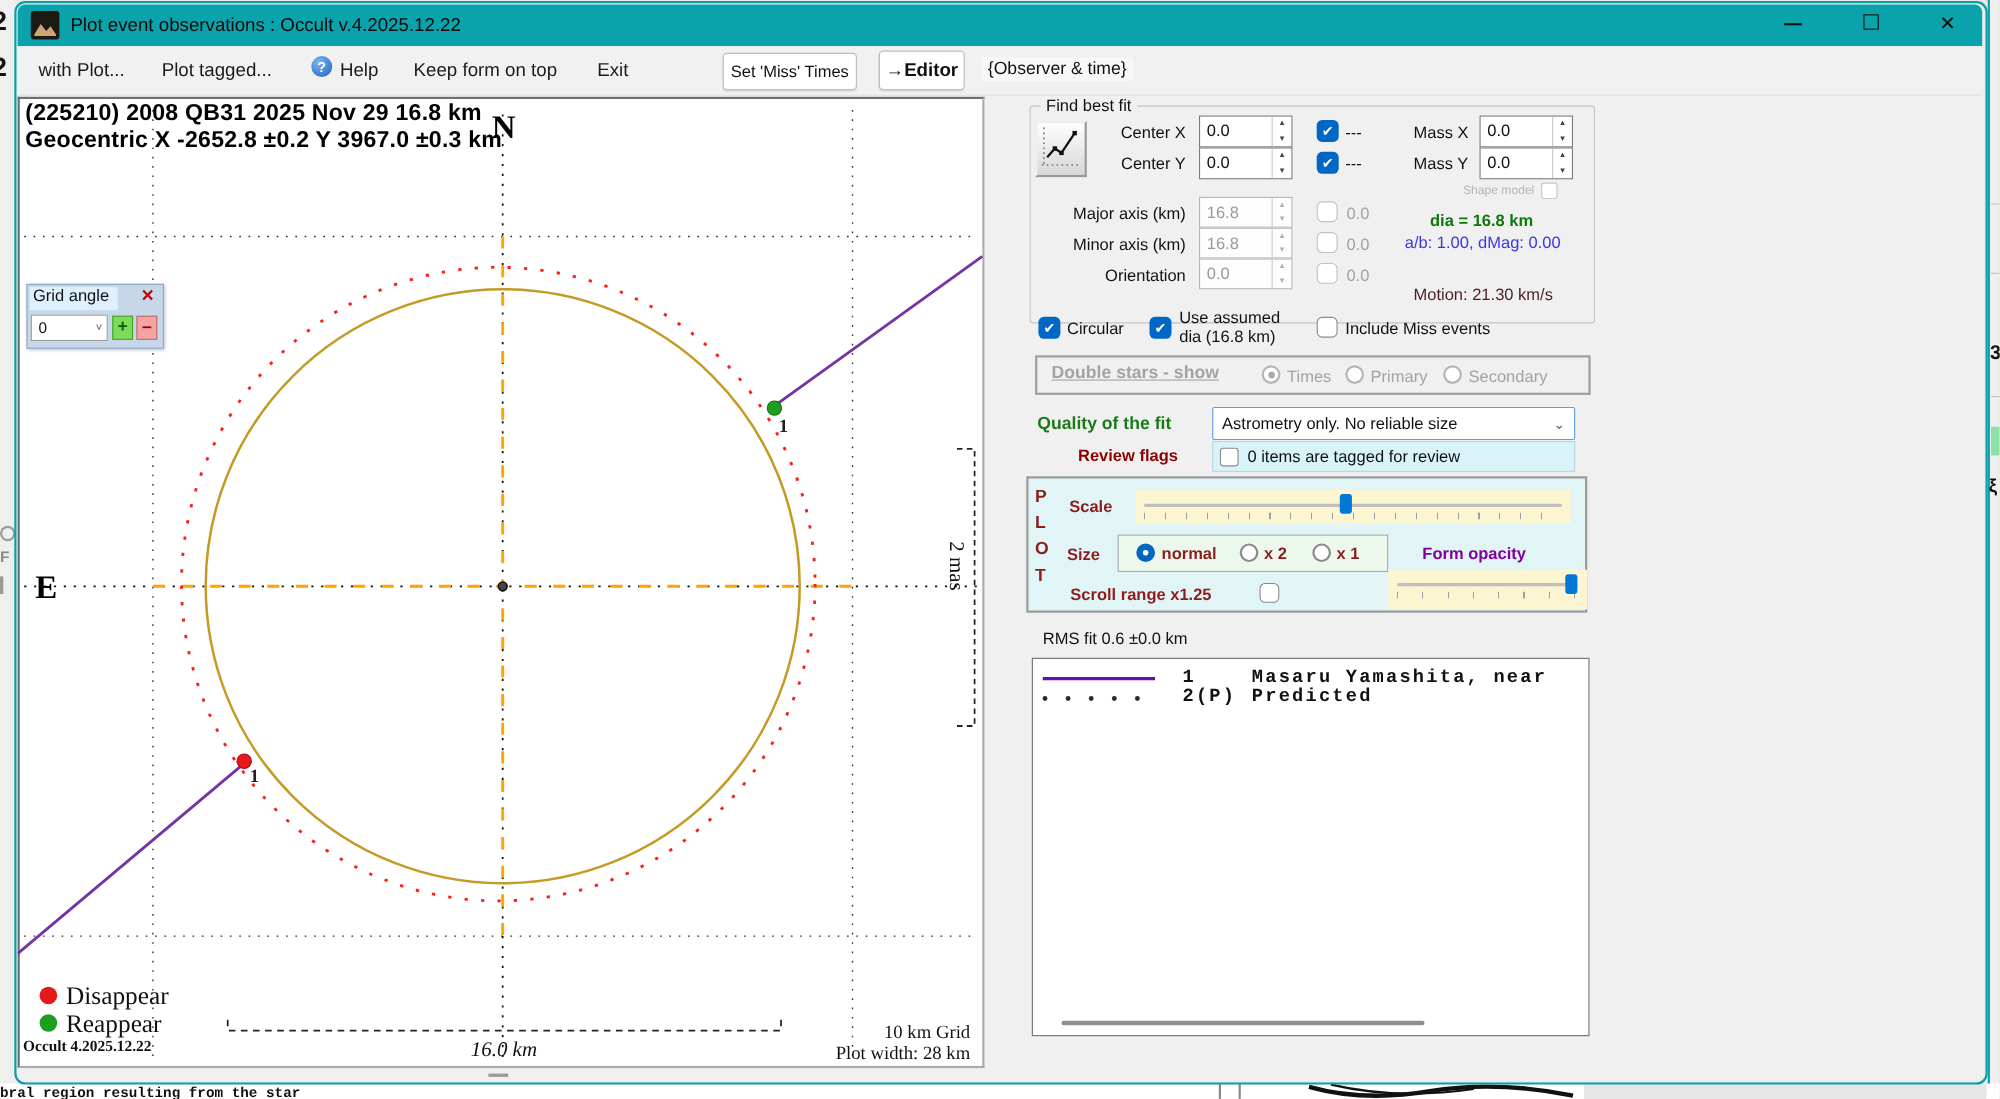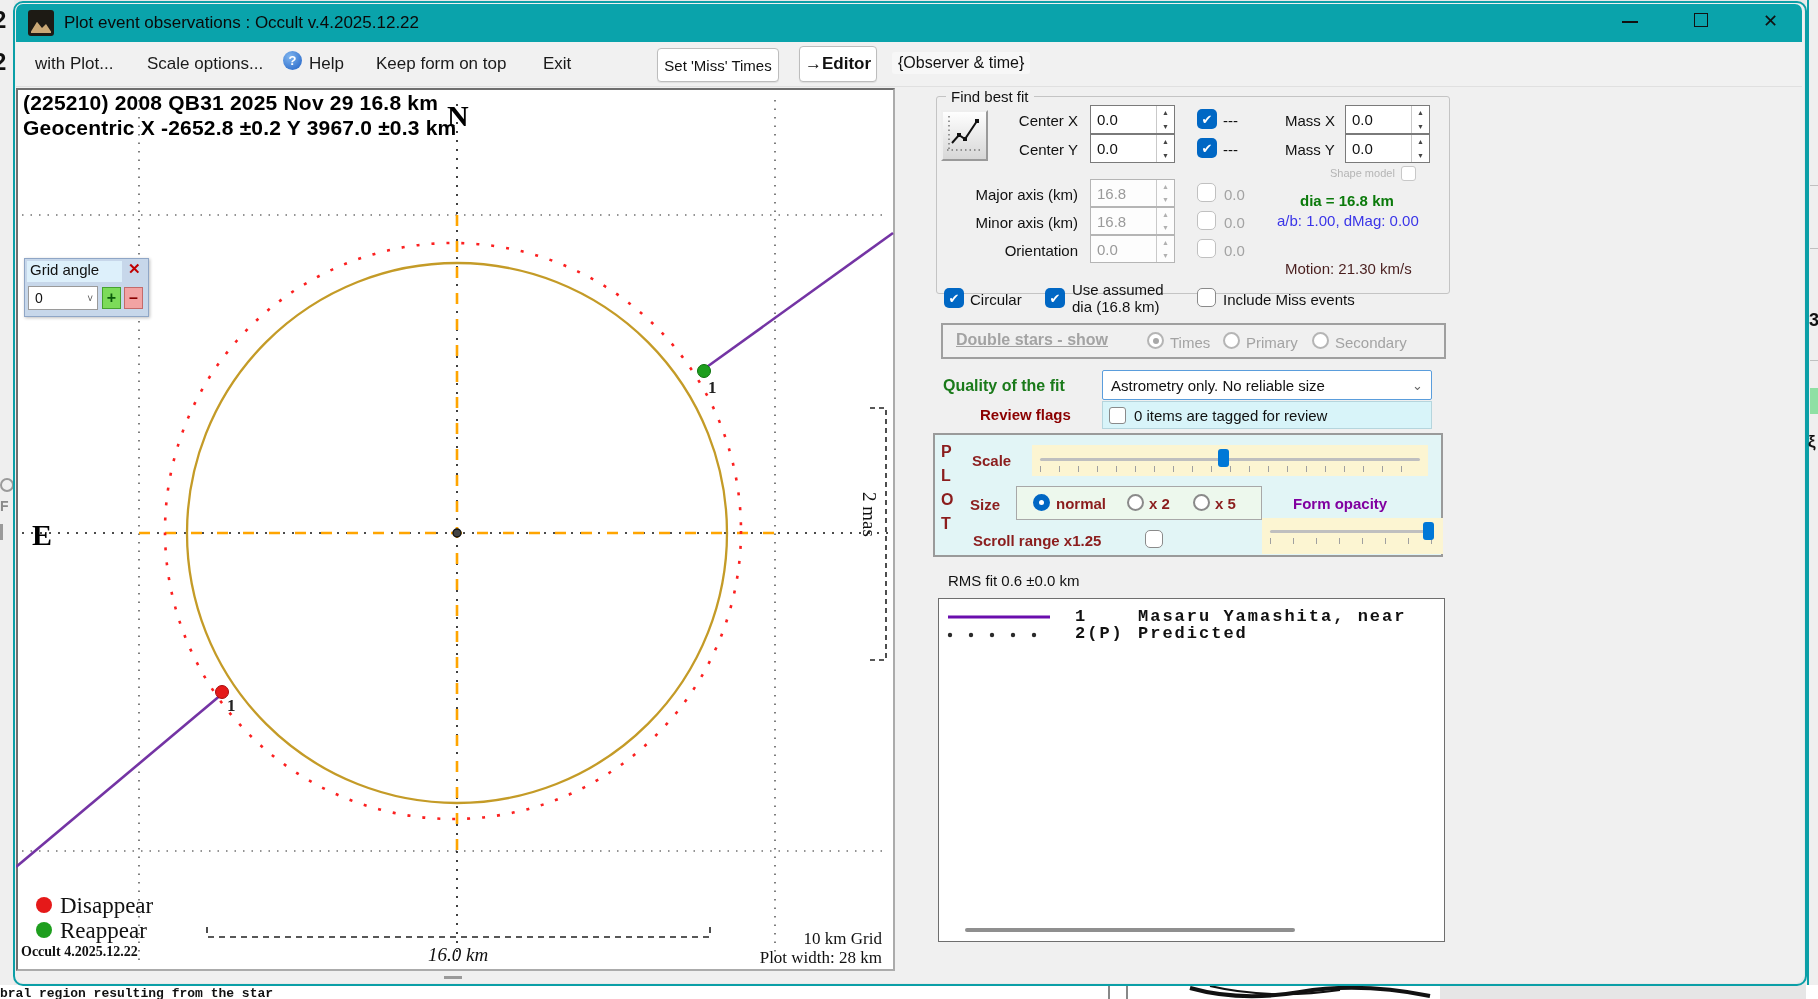--- a/index.html
+++ b/index.html
@@ -78,21 +78,21 @@
   <div class="a" style="left:28px;top:10px;width:26px;height:26px;background:#1d1a14;border-radius:3px;overflow:hidden;">
     <div style="position:absolute;left:3px;top:9px;width:20px;height:14px;background:#c9a876;clip-path:polygon(0 90%,30% 20%,55% 65%,75% 35%,100% 90%,100% 100%,0 100%);"></div>
   </div>
   <div class="a" style="left:64px;top:13px;font-size:17px;color:#0a0a0a;">Plot event observations : Occult v.4.2025.12.22</div>
   <div class="a" style="left:1622px;top:21px;width:16px;height:2px;background:#111;"></div>
   <div class="a" style="left:1694px;top:13px;width:14px;height:14px;border:1.6px solid #111;box-sizing:border-box;"></div>
   <div class="a" style="left:1763px;top:10px;font-size:18px;color:#111;">✕</div>
 
   <div class="a menubar"></div>
   <span class="a mitem" style="left:35px;">with Plot...</span>
-  <span class="a mitem" style="left:147px;">Scale options...</span>
+  <span class="a mitem" style="left:147px;">Plot tagged...</span>
   <div class="a" style="left:283px;top:51px;width:19px;height:19px;border-radius:50%;background:radial-gradient(circle at 35% 30%,#7fb5ef,#1d5fc4);color:#fff;font-size:13px;font-weight:bold;display:flex;align-items:center;justify-content:center;">?</div>
   <span class="a mitem" style="left:309px;">Help</span>
   <span class="a mitem" style="left:376px;">Keep form on top</span>
   <span class="a mitem" style="left:543px;">Exit</span>
   <div class="a toolbtn" style="left:657px;top:48px;width:120px;height:32px;">Set 'Miss' Times</div>
   <div class="a toolbtn" style="left:799px;top:46px;width:76px;height:34px;font-weight:bold;font-size:17px;">→Editor</div>
   <div class="a" style="left:892px;top:52px;padding:2px 6px;background:#f7f7f7;border-radius:3px;font-size:16px;color:#111;">{Observer &amp; time}</div>
 
   <div class="a plot"></div>
 
@@ -135,21 +135,21 @@
   <div class="a serif" style="left:227px;top:696px;font-size:17px;font-weight:bold;color:#222;">1</div>
   <div class="a serif" style="left:858px;top:492px;writing-mode:vertical-rl;font-size:19px;color:#111;">2 mas</div>
   <div class="a serif" style="left:428px;top:944px;font-size:19px;font-style:italic;color:#111;">16.0 km</div>
   <div class="a serif" style="left:700px;top:929px;width:182px;text-align:right;font-size:17px;color:#111;">10 km Grid</div>
   <div class="a serif" style="left:700px;top:948px;width:182px;text-align:right;font-size:17px;color:#111;">Plot width: 28 km</div>
   <div class="a serif" style="left:60px;top:893px;font-size:23px;color:#111;">Disappear</div>
   <div class="a serif" style="left:60px;top:918px;font-size:23px;color:#111;">Reappear</div>
   <div class="a serif" style="left:21px;top:944px;font-size:14px;font-weight:bold;color:#111;">Occult 4.2025.12.22</div>
 
   <div class="a" style="left:24px;top:258px;width:123px;height:57px;background:#c7d7ea;border:1px solid #8fa6c6;box-shadow:1px 1px 3px rgba(0,0,0,.25);"></div>
-  <div class="a" style="left:27px;top:261px;width:95px;height:21px;background:#ddf0fb;font-size:15px;color:#111;padding-left:3px;box-sizing:border-box;">Grid angle</div>
+  <div class="a" style="left:27px;top:261px;width:80px;height:21px;background:#ddf0fb;font-size:15px;color:#111;padding-left:3px;box-sizing:border-box;">Grid angle</div>
   <div class="a" style="left:128px;top:260px;font-size:15px;font-weight:bold;color:#c00000;">✕</div>
   <div class="a" style="left:28px;top:286px;width:70px;height:24px;background:#fff;border:1px solid #9a9a9a;box-sizing:border-box;font-size:14px;color:#111;display:flex;align-items:center;padding-left:6px;">
     <span>0</span>
     <span style="margin-left:auto;margin-right:4px;color:#555;font-size:10px;">˅</span>
   </div>
   <div class="a" style="left:102px;top:287px;width:19px;height:22px;background:#7cdb59;border:1px solid #46a32e;box-sizing:border-box;color:#0a5a0a;font-weight:bold;display:flex;align-items:center;justify-content:center;">+</div>
   <div class="a" style="left:124px;top:287px;width:19px;height:22px;background:#f2a3a3;border:1px solid #c46a6a;box-sizing:border-box;color:#8b0000;font-weight:bold;display:flex;align-items:center;justify-content:center;">–</div>
 
   <div class="a" style="left:444px;top:976px;width:18px;height:3px;background:#9a9a9a;"></div>
 
@@ -288,21 +288,21 @@
 
   <div class="a dred" style="left:970px;top:496px;font-size:15px;">Size</div>
   <div class="a" style="left:1016px;top:486px;width:246px;height:34px;background:#edf8ed;border:1px solid #a8a8a8;box-sizing:border-box;"></div>
   <div class="a radio" style="left:1033px;top:494px;border:2px solid #0067c4;background:#0067c4;">
     <div style="position:absolute;left:4px;top:4px;width:5px;height:5px;border-radius:50%;background:#fff;"></div>
   </div>
   <div class="a dred" style="left:1056px;top:495px;font-size:15px;">normal</div>
   <div class="a radio" style="left:1127px;top:494px;border:2px solid #8a8a8a;"></div>
   <div class="a dred" style="left:1149px;top:495px;font-size:15px;">x 2</div>
   <div class="a radio" style="left:1193px;top:494px;border:2px solid #8a8a8a;"></div>
-  <div class="a dred" style="left:1215px;top:495px;font-size:15px;">x 5</div>
+  <div class="a dred" style="left:1215px;top:495px;font-size:15px;">x 1</div>
 
   <div class="a" style="left:1293px;top:495px;font-size:15px;font-weight:bold;color:#8000a0;">Form opacity</div>
   <div class="a" style="left:1262px;top:518px;width:181px;height:36px;background:#fcf5d2;"></div>
   <div class="a track" style="left:1270px;top:530px;width:164px;"></div>
   <div class="a ticks" style="left:1270px;top:538px;width:164px;background-image:repeating-linear-gradient(90deg,#a0a0a0 0 1px,transparent 1px 23px);"></div>
   <div class="a thumb" style="left:1423px;top:522px;"></div>
 
   <div class="a dred" style="left:973px;top:532px;font-size:15px;">Scroll range x1.25</div>
   <div class="a cboff" style="left:1145px;top:530px;width:18px;height:18px;"></div>
 

